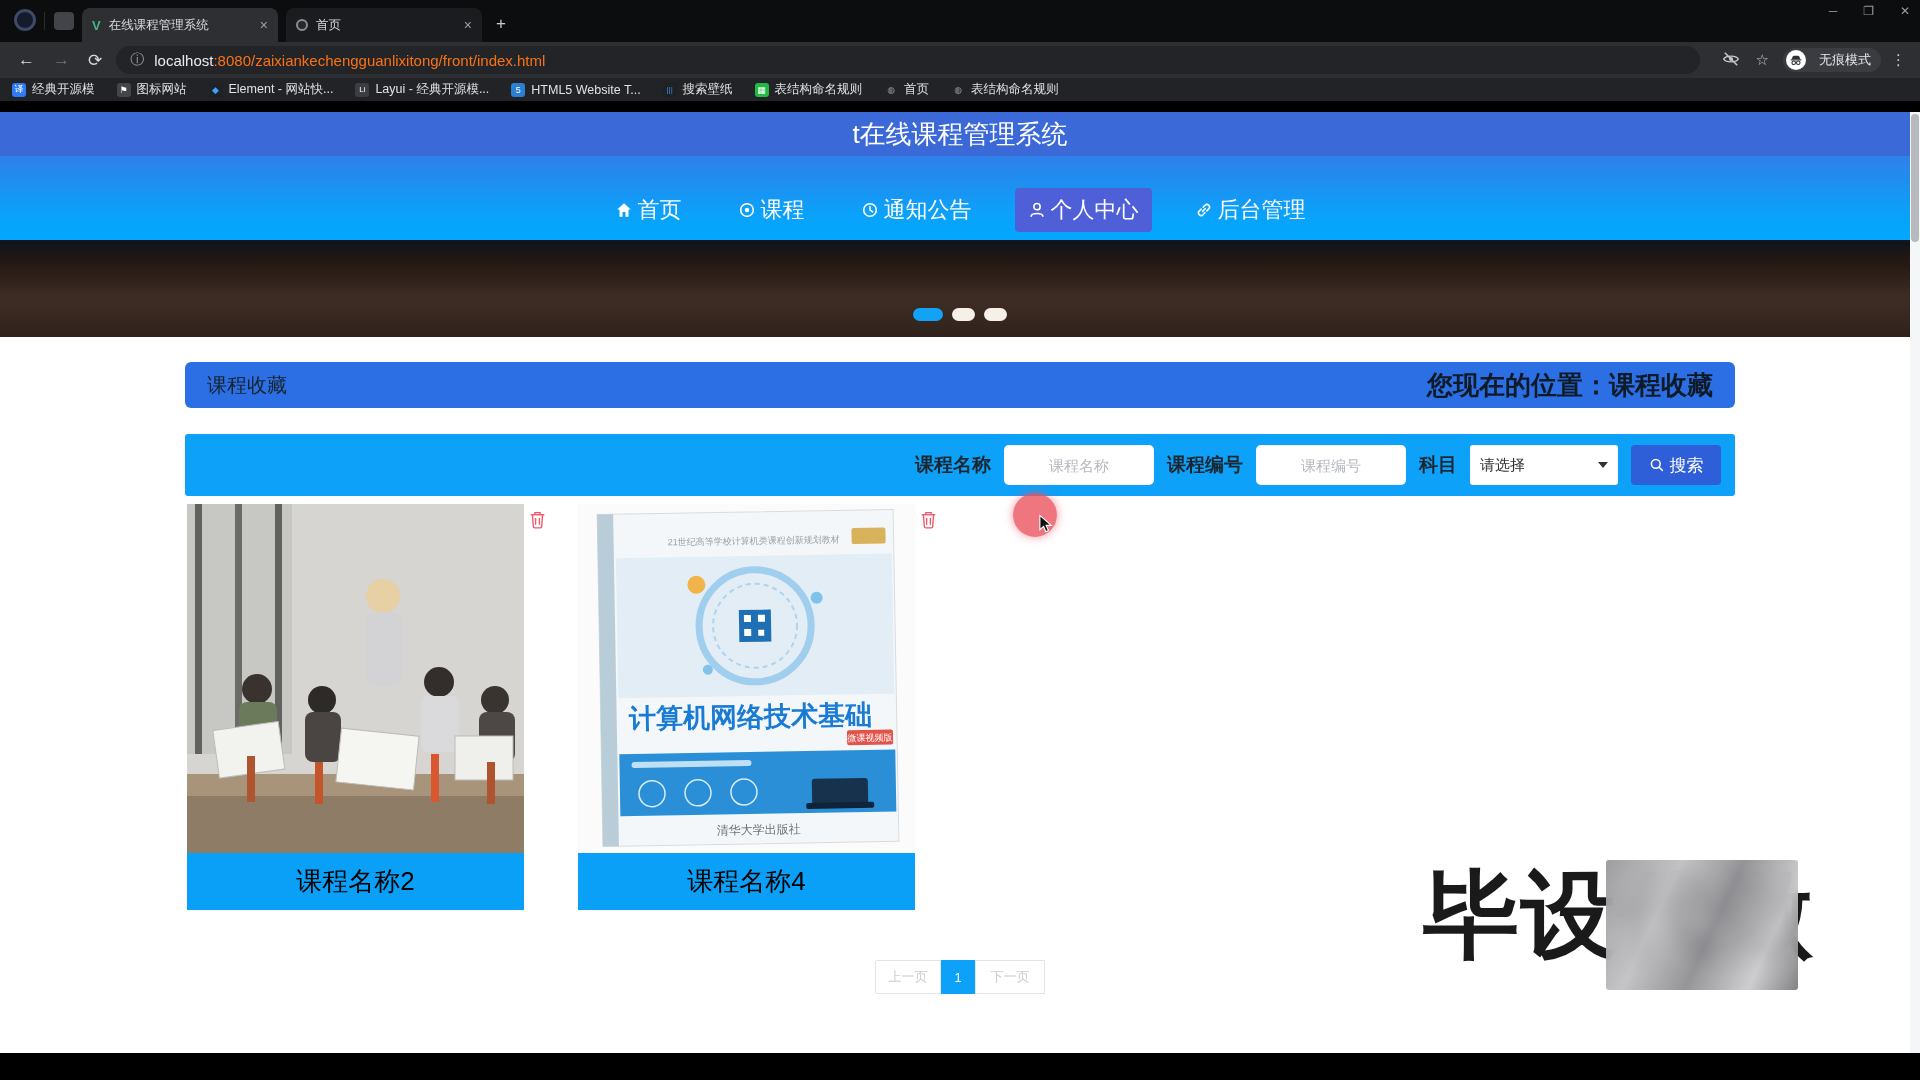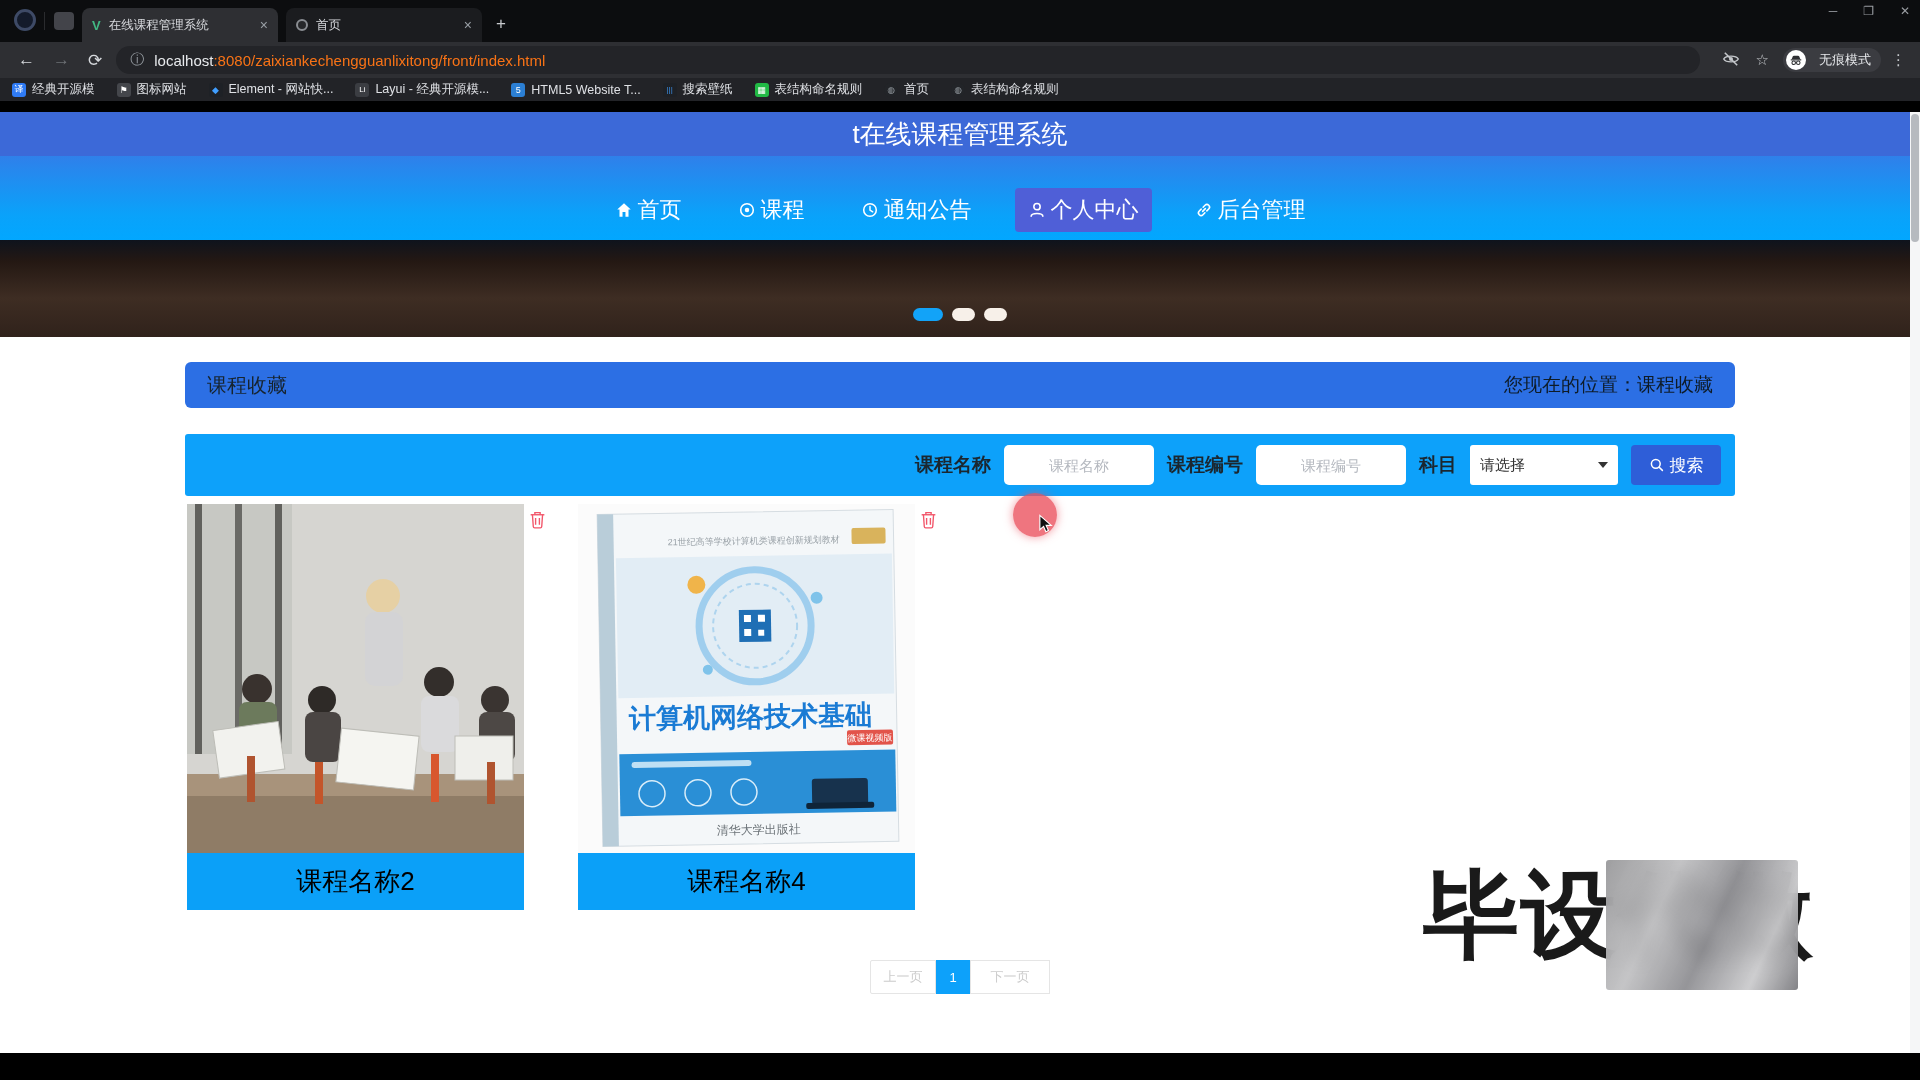--- a/index.html
+++ b/index.html
@@ -66,21 +66,21 @@
   .dots { }
   .carousel-dots { position:absolute; bottom:16px; left:50%; transform:translateX(-50%); display:flex; gap:9px; align-items:center; }
   .dot { height:13px; border-radius:7px; background:#f7f0e9; }
   .dot.active { width:30px; background:#12a3f8; }
   .dot.idle { width:23px; }
 
   .content { position:absolute; top:250px; left:185px; width:1550px; }
   .crumb-bar { height:46px; background:#2c6fe4; border-radius:6px; display:flex; align-items:center;
     justify-content:space-between; padding:0 22px; }
   .crumb-title { color:#17242e; font-size:20px; }
-  .crumb-loc { color:#0e1b26; font-size:19px; font-weight:normal; }
+  .crumb-loc { color:#0e1b26; font-size:26px; font-weight:bold; }
 
   .search-bar { margin-top:26px; height:62px; background:#0da1fa; border-radius:3px;
     display:flex; align-items:center; justify-content:flex-end; gap:13px; padding-right:14px; }
   .s-label { color:#1b2730; font-size:19px; font-weight:600; }
   .s-input { width:150px; height:40px; border:none; border-radius:5px; background:#fff;
     text-align:center; font-size:15px; color:#333; outline:none; font-family:inherit; }
   .s-input::placeholder { color:#b4b8bf; }
   .s-select { width:148px; height:40px; background:#fff; border-radius:3px; display:flex; align-items:center;
     padding:0 10px; font-size:15px; color:#333; position:relative; }
   .s-select .chev { position:absolute; right:10px; top:17px; width:0; height:0;
@@ -93,21 +93,21 @@
   .card1 { left:2px; } .card2 { left:393px; }
   .card-img { width:337px; height:349px; position:relative; overflow:hidden; }
   .card-title { height:57px; background:#0ba0f8; color:#000000; font-size:26px;
     display:flex; align-items:center; justify-content:center; }
   .trash { position:absolute; top:6px; left:calc(100% + 5px); width:17px; height:19px; }
 
   .pagination { margin-top:50px; display:flex; justify-content:center; }
   .pg { height:34px; display:flex; align-items:center; justify-content:center; font-size:13px;
     border:1px solid #e5e5e5; background:#fff; color:#ccc; }
   .pg.prev { width:66px; border-radius:2px 0 0 2px; }
-  .pg.next { width:80px; }
+  .pg.next { width:70px; }
   .pg.cur { width:34px; background:#0da1fa; color:#fff; border-color:#0da1fa; }
 
   .watermark { position:absolute; top:740px; right:105px; font-size:96px; font-weight:900; color:#1a1a1a;
     letter-spacing:2px; text-shadow:0 0 4px #fff,0 0 8px #fff,2px 2px 0 #fff,-2px -2px 0 #fff; white-space:nowrap; }
   .wm-blur { position:absolute; top:748px; left:1606px; width:192px; height:130px; border-radius:3px;
     background:linear-gradient(115deg,rgba(150,150,152,.92) 0%,rgba(190,190,192,.9) 30%,rgba(140,140,144,.92) 55%,rgba(200,200,202,.9) 80%,rgba(120,120,124,.92) 100%);
     backdrop-filter:blur(10px); }
 
   .cursor-hl { position:absolute; top:381px; left:1013px; width:44px; height:44px; border-radius:50%;
     background:rgba(235,82,95,.8); box-shadow:0 0 10px rgba(235,82,95,.6); }

